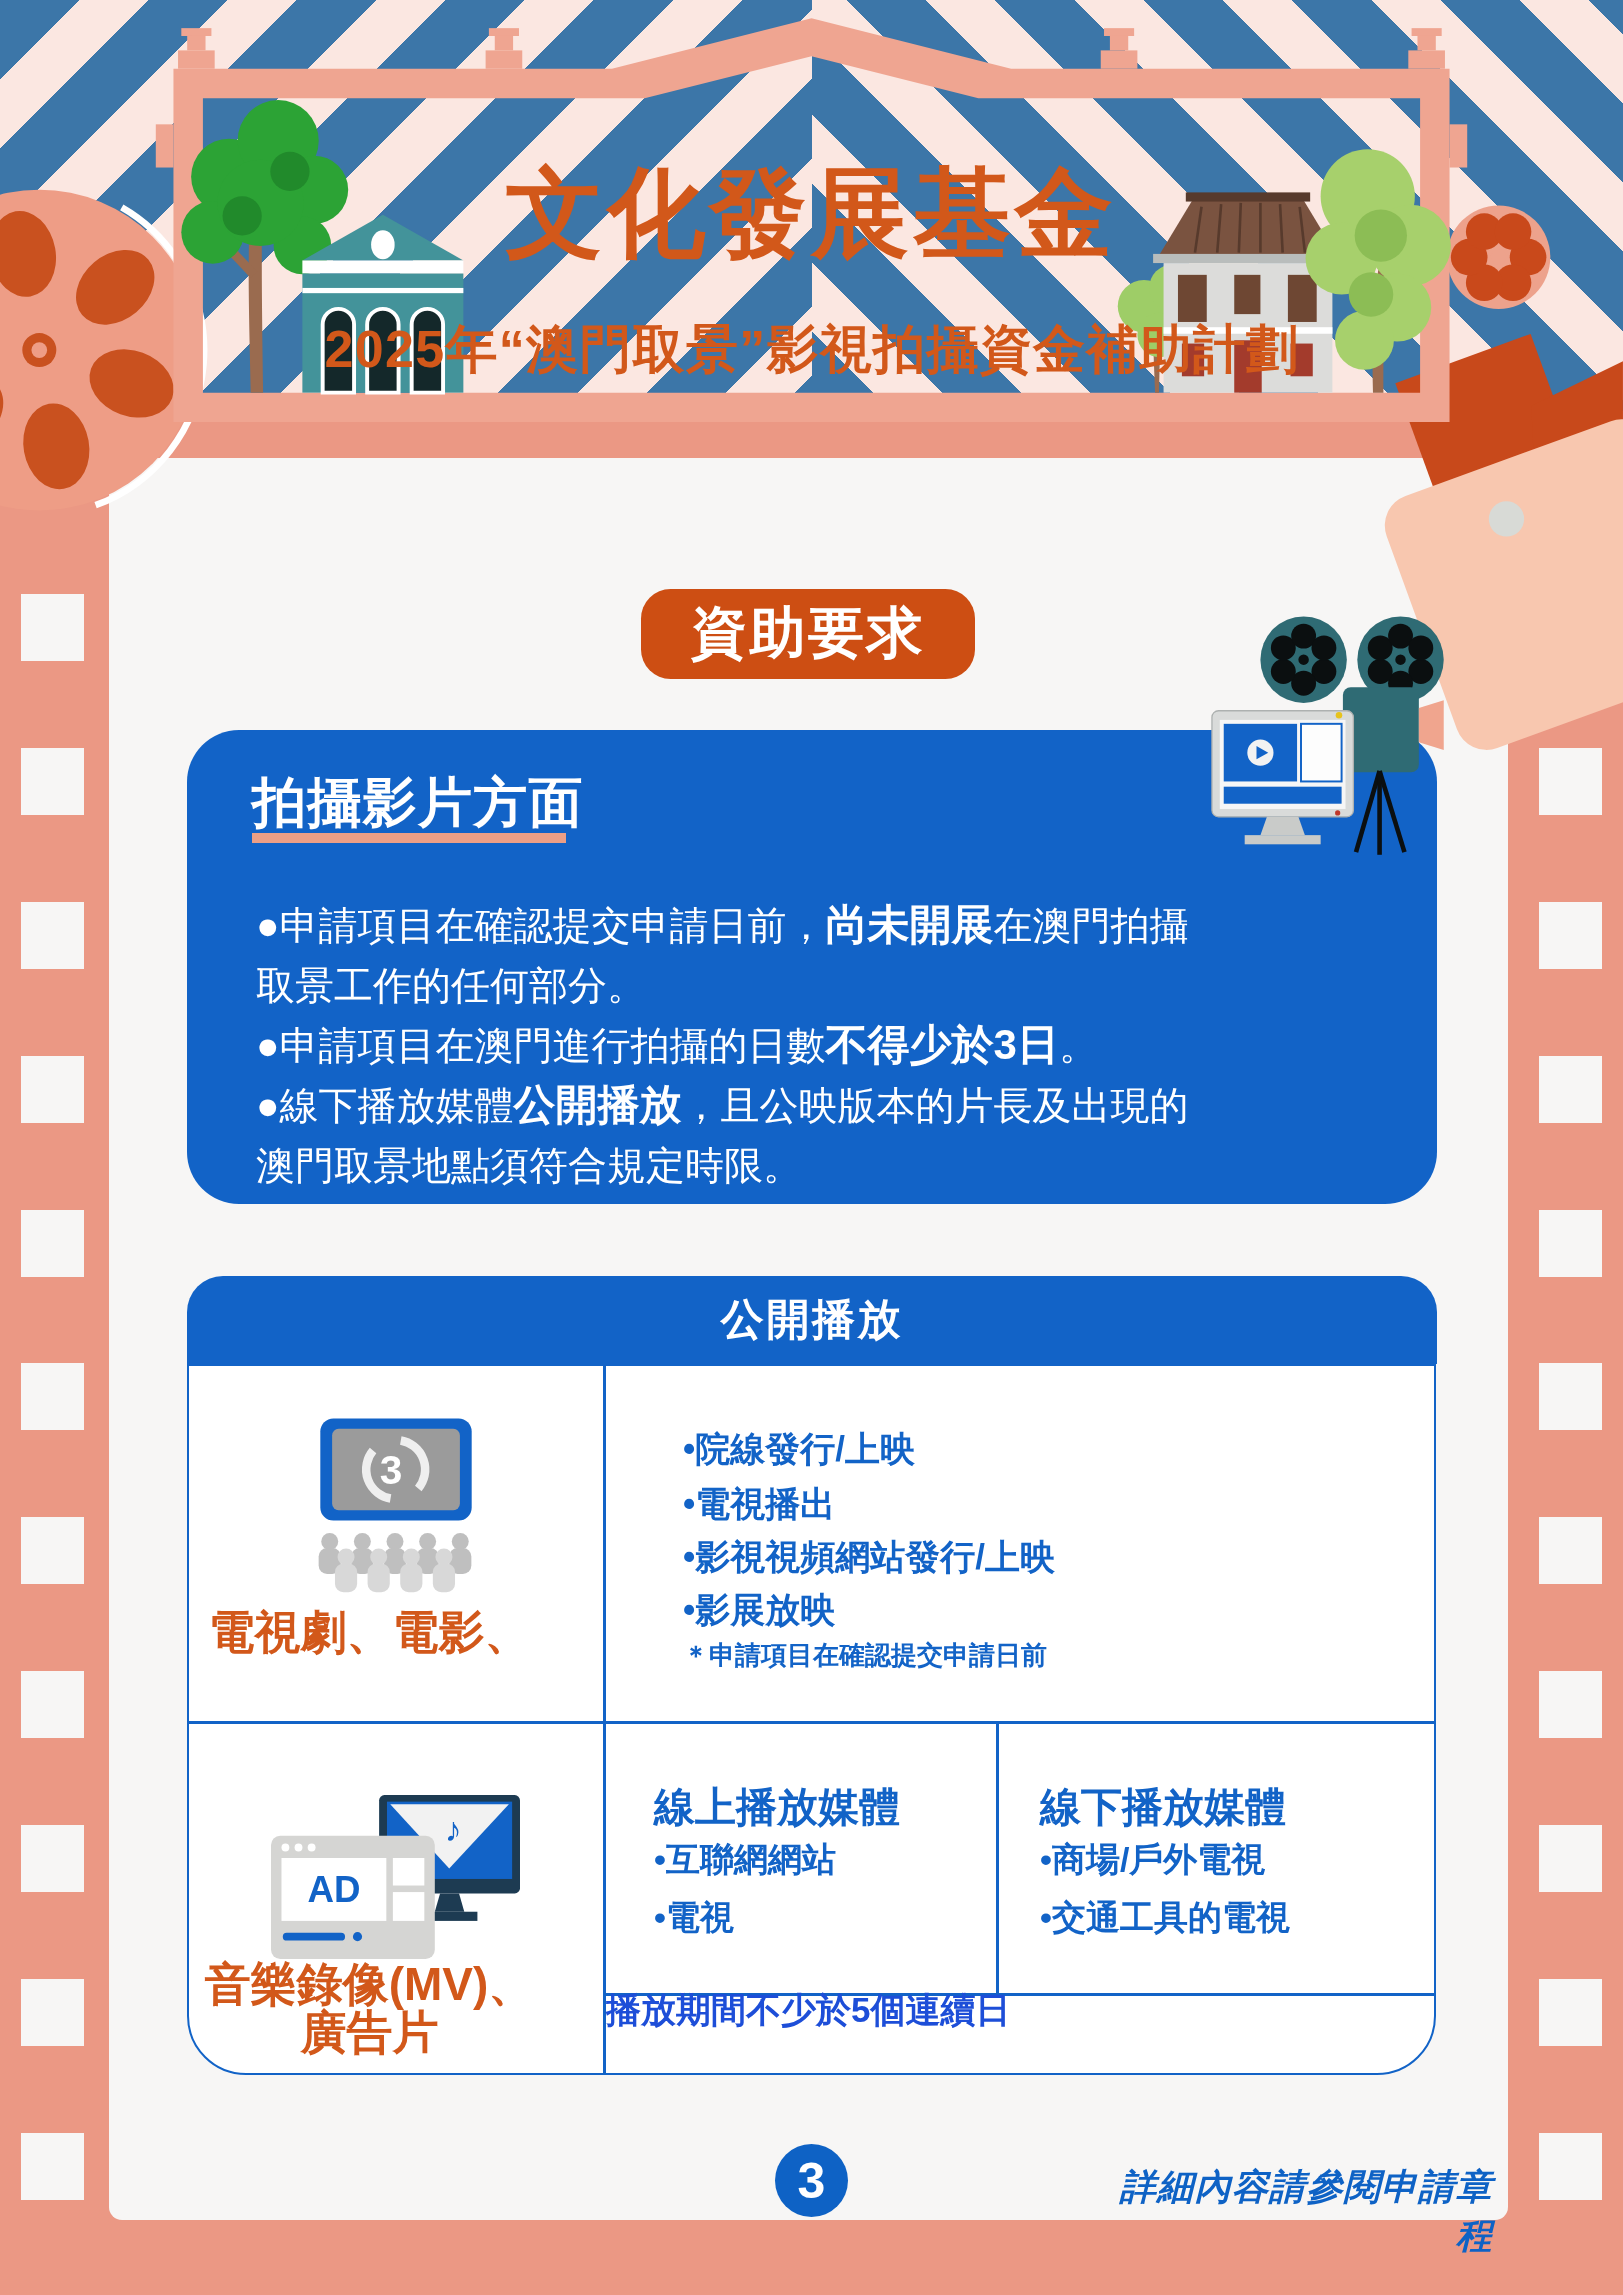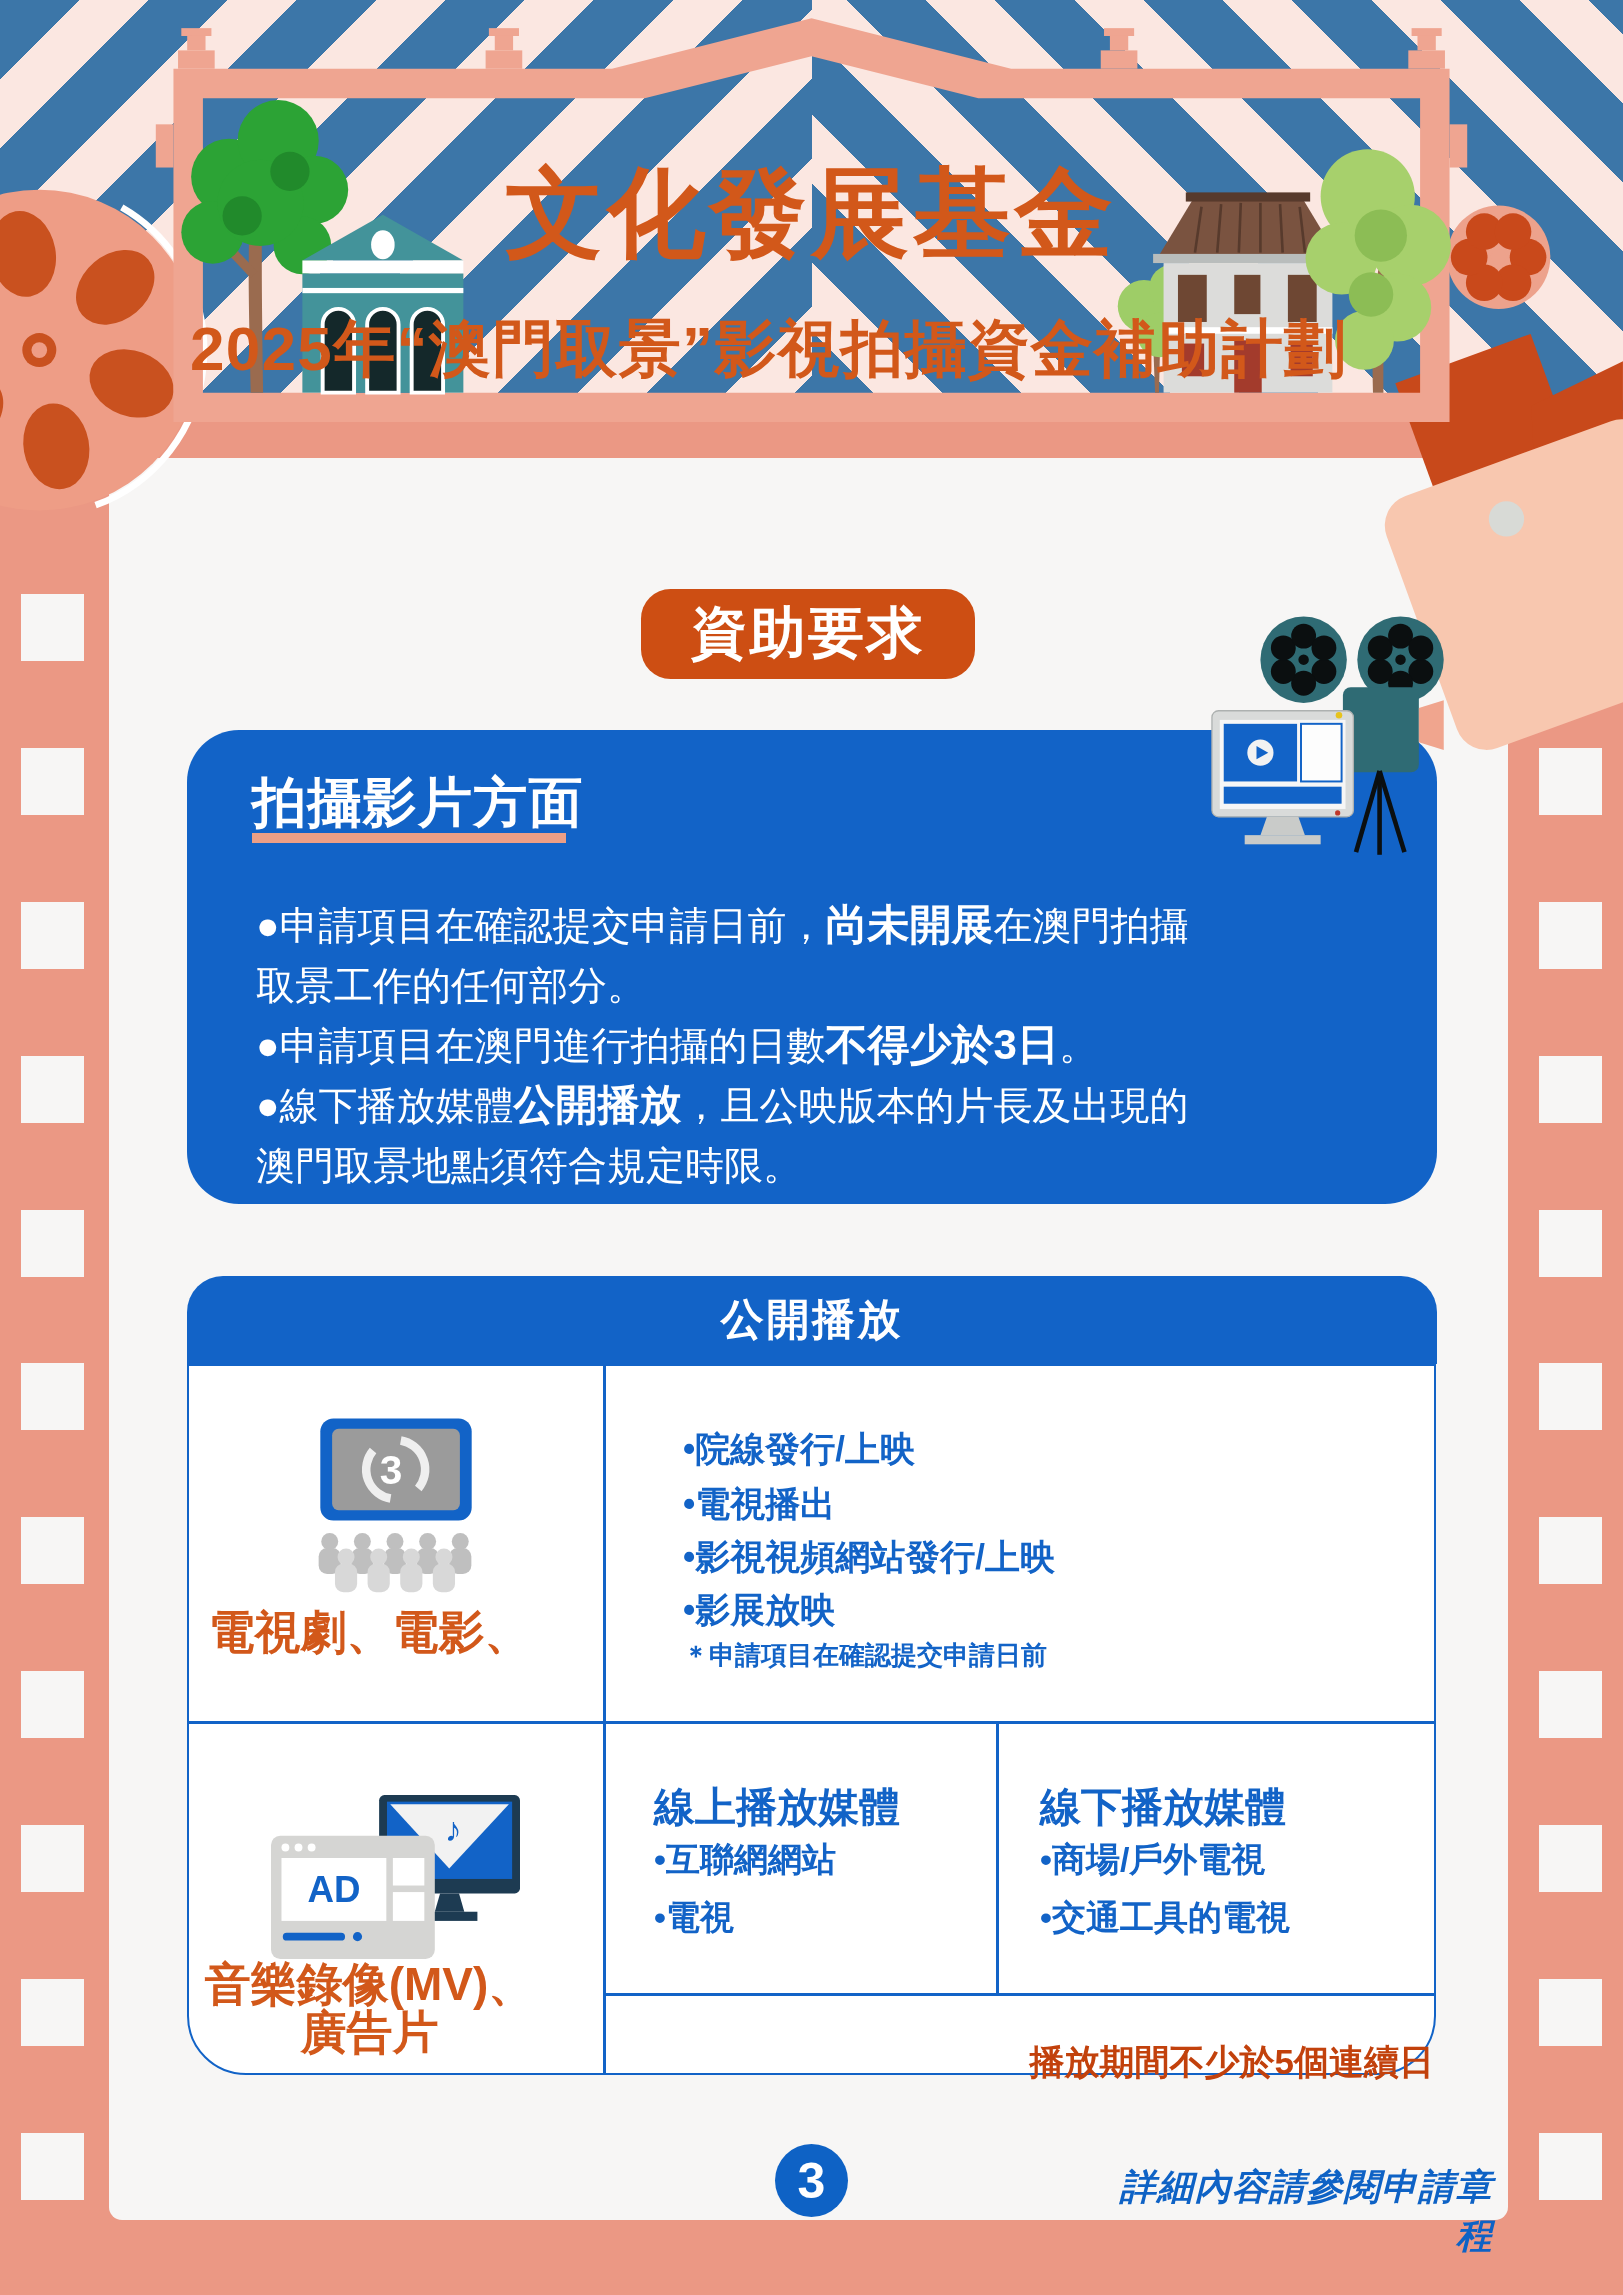--- a/index.html
+++ b/index.html
@@ -16,22 +16,22 @@
   
   .perf{width:63px;height:67px;background:#F7F6F5;position:absolute;z-index:1;}
 
   
   .panel{left:109px;top:458px;width:1399px;height:1762px;background:#F7F6F5;border-radius:13px;z-index:2;}
 
   .band-art{left:0;top:0;width:1623px;height:818px;z-index:5;pointer-events:none;}
 
   .sign-title{left:353px;top:162px;width:916px;text-align:center;z-index:6;
     font-size:98px;font-weight:bold;color:#D2581A;letter-spacing:3.9px;line-height:103px;}
-  .sign-subtitle{left:190px;top:315px;width:1244px;text-align:left;z-index:6;
-    font-size:62px;font-weight:bold;color:#D2581A;letter-spacing:1.3px;line-height:68px;}
+  .sign-subtitle{left:190px;top:315px;width:1244px;text-align:center;z-index:6;
+    font-size:52px;font-weight:bold;color:#D2581A;letter-spacing:1.3px;line-height:68px;}
 
   .badge{left:641px;top:589px;width:334px;height:90px;background:#CD4E13;border-radius:29.5px;
     z-index:4;display:flex;align-items:center;justify-content:center;
     font-size:56px;font-weight:bold;color:#fff;letter-spacing:2.6px;}
 
   .projector-art{left:1191px;top:602px;width:275px;height:262px;z-index:6;pointer-events:none;}
 
   
   .blue-box{left:187px;top:730px;width:1250px;height:474px;background:#1263C7;border-radius:52px;z-index:4;}
   .box-heading{position:absolute;left:65px;top:37px;font-size:54px;font-weight:bold;color:#fff;letter-spacing:1.3px;}
@@ -46,22 +46,22 @@
      font-size:43px;font-weight:bold;color:#fff;letter-spacing:2.6px;}
   .btable-body{position:absolute;left:0;top:88px;width:1245px;height:707px;background:#fff;
      border:2.6px solid #1263C7;border-radius:0 0 59px 59px;}
   .vline,.hline{position:absolute;background:#1263C7;}
   .cat-label{position:absolute;left:0;width:361px;text-align:center;
      font-size:46px;font-weight:bold;color:#D2581A;}
   .t-item{position:absolute;left:494px;font-size:35px;font-weight:bold;color:#1263C7;white-space:nowrap;}
   .t-note{position:absolute;left:494px;font-size:26px;font-weight:bold;color:#1263C7;white-space:nowrap;}
   .col-title{position:absolute;font-size:41px;font-weight:bold;color:#1263C7;white-space:nowrap;}
   .col-item{position:absolute;font-size:34px;font-weight:bold;color:#1263C7;white-space:nowrap;}
-  .duration{position:absolute;left:417px;top:673px;width:828px;text-align:right;
-     font-size:35px;font-weight:bold;color:#c2410c;}
+  .duration{position:absolute;left:417px;top:621px;width:828px;text-align:left;
+     font-size:35px;font-weight:bold;color:#1d4ed8;}
 
   
   .page-circle{left:775px;top:2144px;width:73px;height:73px;border-radius:50%;background:#0E62C5;
      z-index:4;display:flex;align-items:center;justify-content:center;
      font-size:50px;font-weight:bold;color:#fff;}
   .footer-note{left:1113px;top:2163px;width:380px;text-align:right;z-index:4;
      font-size:36px;font-weight:bold;color:#0E62C5;letter-spacing:1.3px;font-style:italic;}
 </style>
 </head>
 <body>

